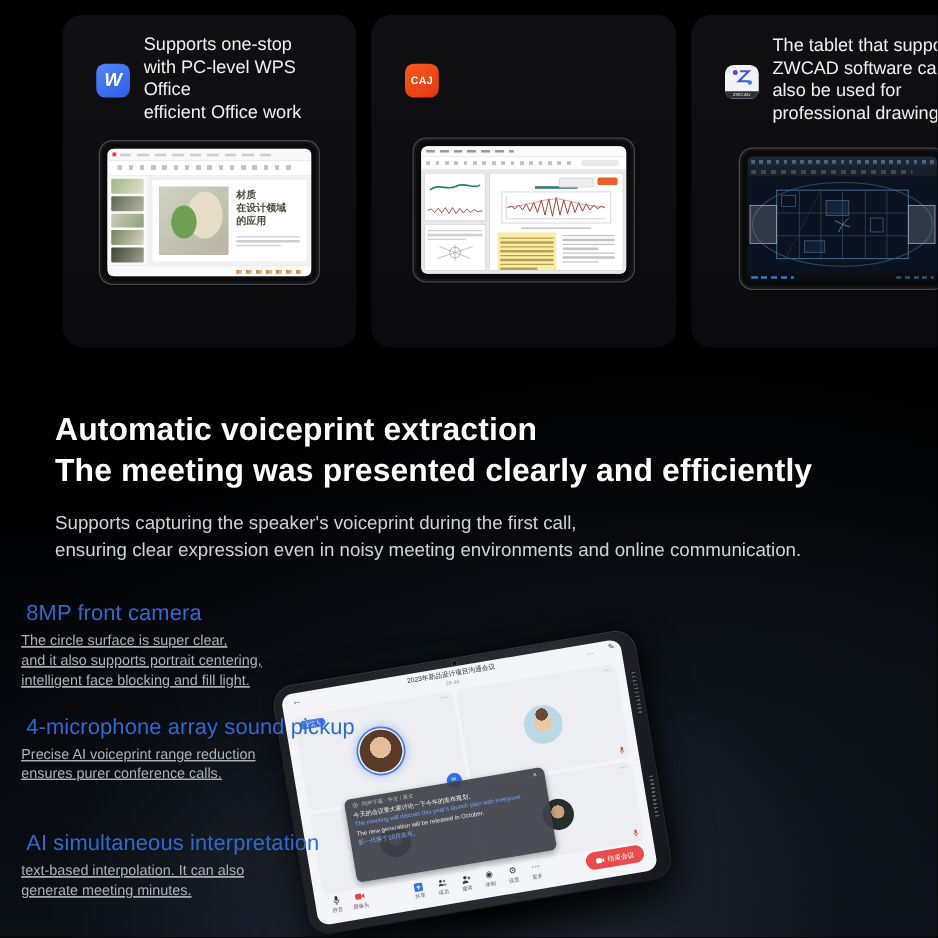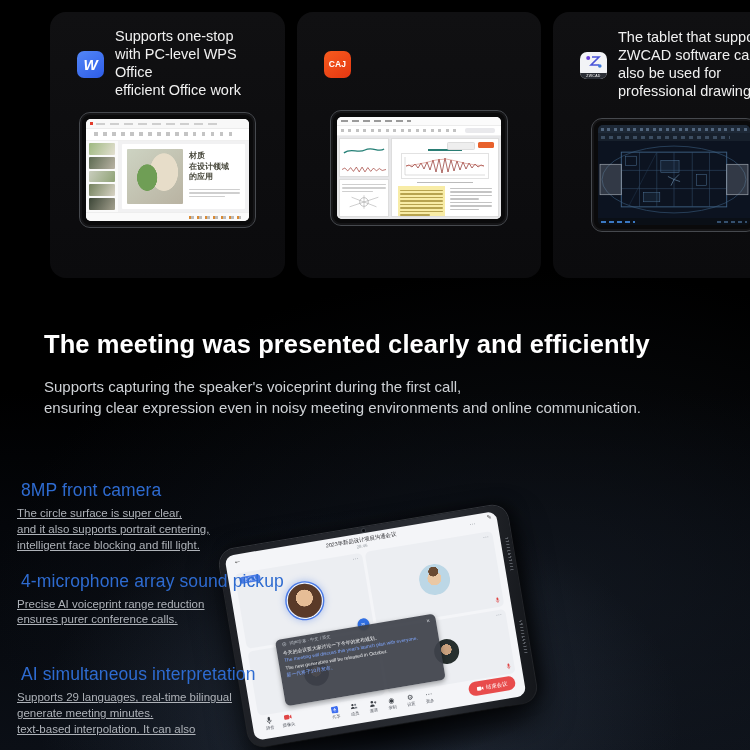--- a/index.html
+++ b/index.html
@@ -324,20 +324,21 @@
             <line x1="30" y1="65" x2="58" y2="11" stroke="#27405c" stroke-width=".4"></line>
           </svg>
         </div>
         <div class="zw-foot"></div>
       </div>
     </div>
   </div>
 
   <div class="headline">
     <h1>
+      <div>Automatic voiceprint extraction</div>
       <div>The meeting was presented clearly and efficiently</div>
     </h1>
     <p>
       <span>Supports capturing the speaker's voiceprint during the first call,</span><br>
       <span>ensuring clear expression even in noisy meeting environments and online communication.</span>
     </p>
   </div>
 
   <div class="features">
     <div class="feature">
@@ -351,23 +352,22 @@
     <div class="feature gap-lg">
       <h3>4-microphone array sound pickup</h3>
       <div>
         <div>Precise AI voiceprint range reduction</div>
         <div>ensures purer conference calls.</div>
       </div>
     </div>
     <div class="feature">
       <h3>AI simultaneous interpretation</h3>
       <div>
-        <div>Supports 29 languages, real-time bilingual</div>
+        <div>text-based interpolation. It can also</div>
         <div>generate meeting minutes.</div>
-        <div>text-based interpolation. It can also</div>
       </div>
     </div>
   </div>
 
   <div class="t2-shadow"></div>
   <div class="tablet2">
     <div class="t2-cam"></div>
     <div class="t2-side"></div>
     <div class="t2-side low"></div>
     <div class="t2-screen">

